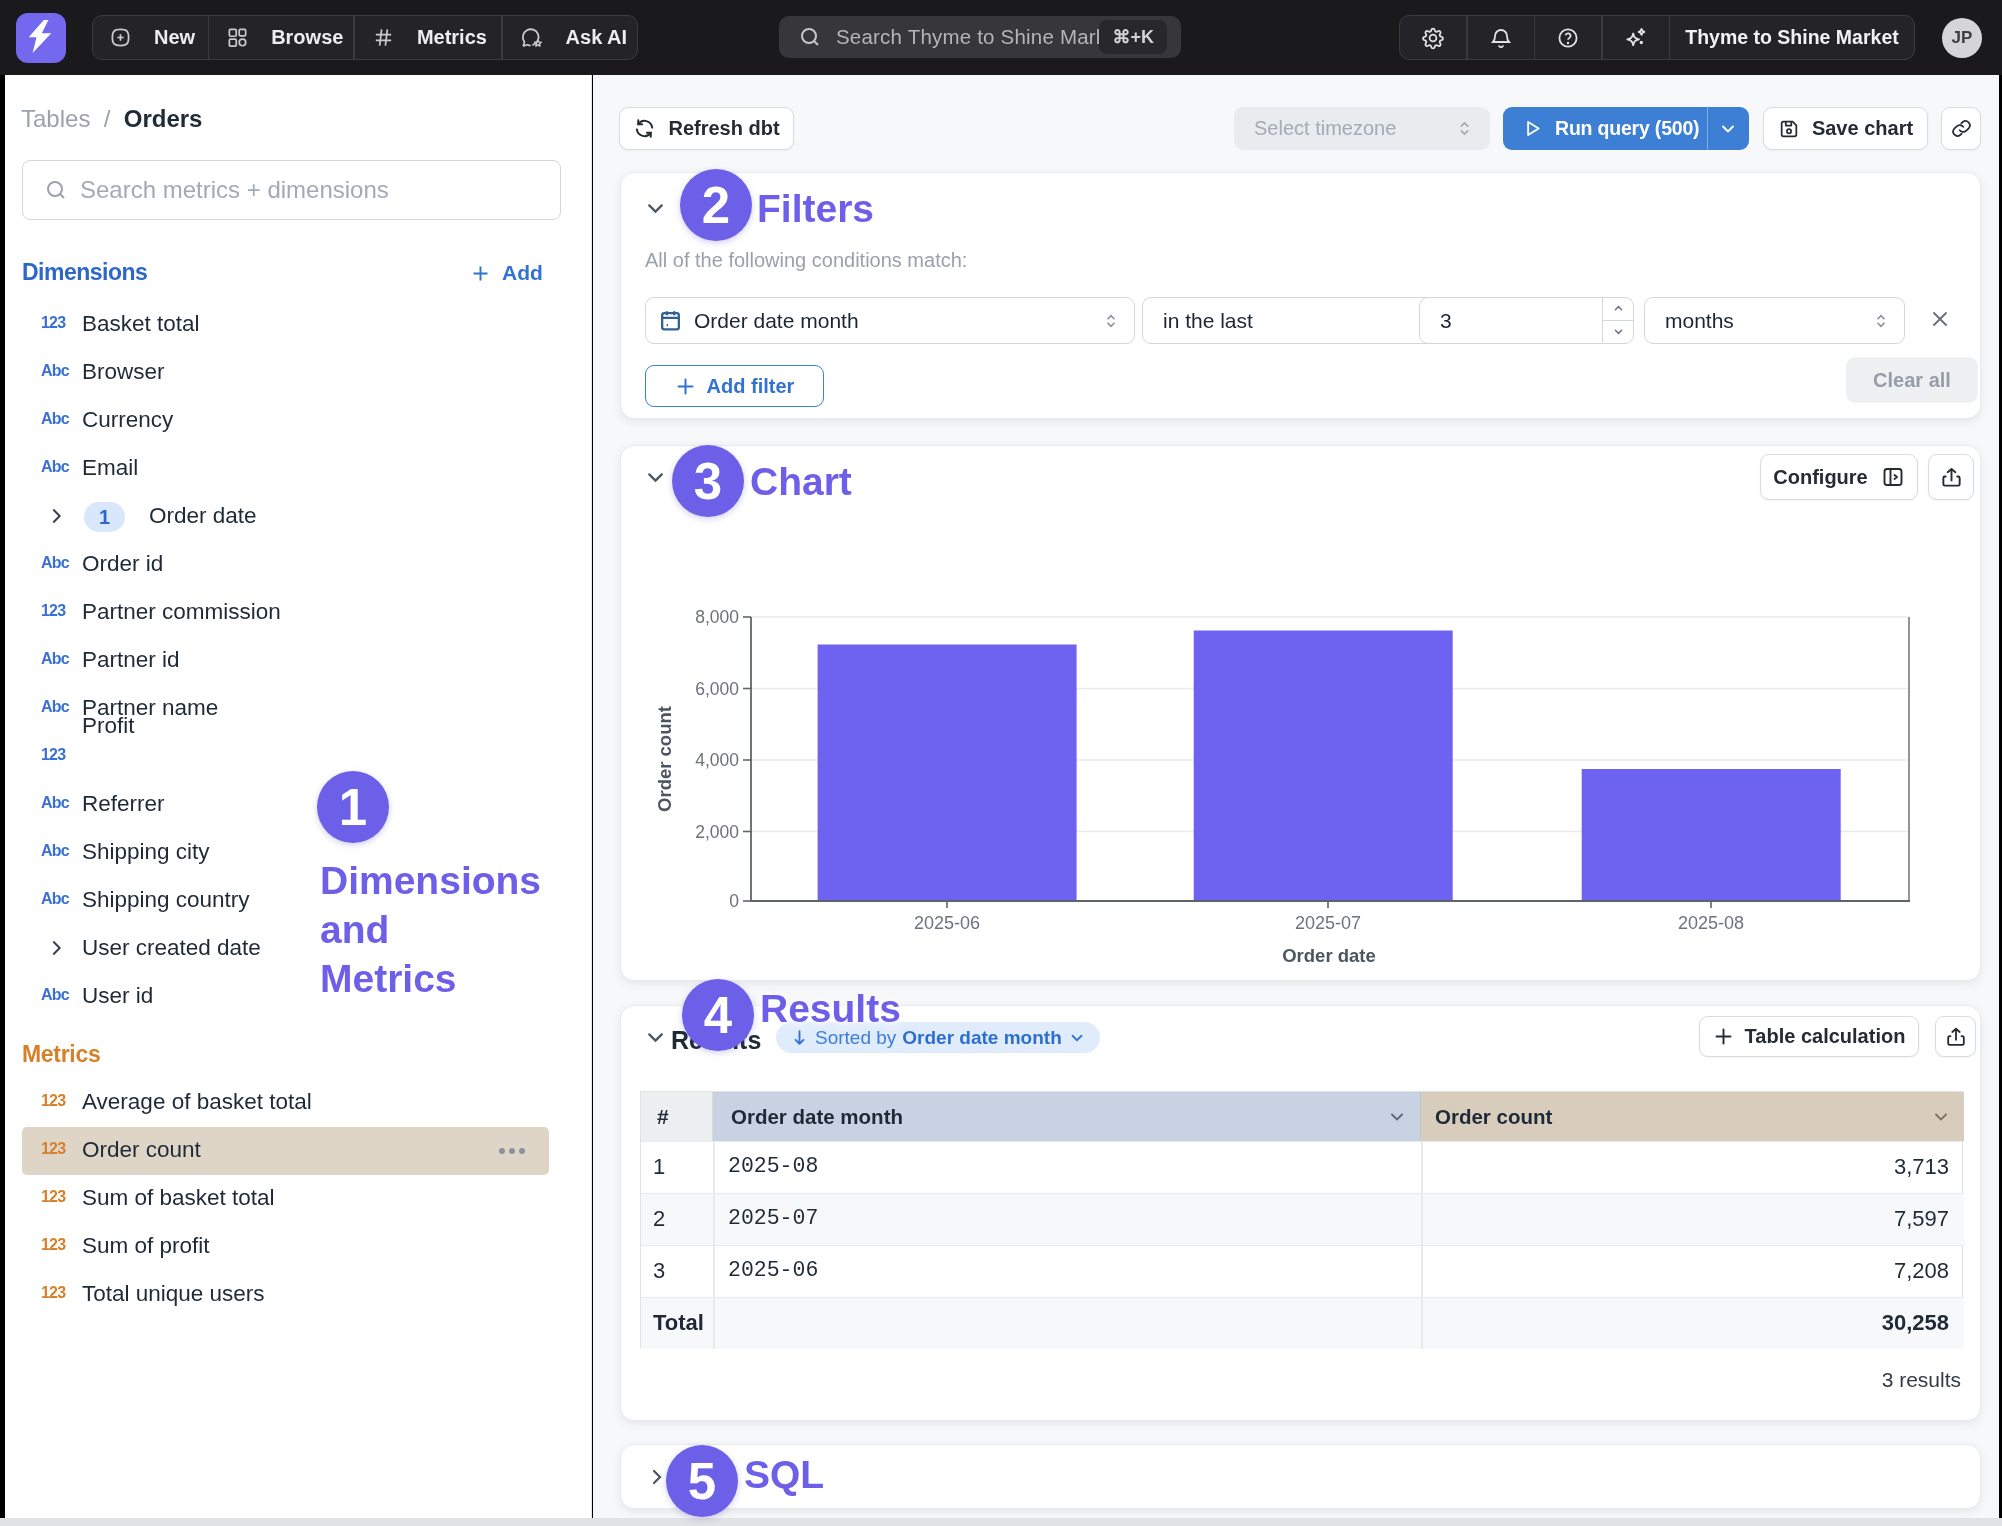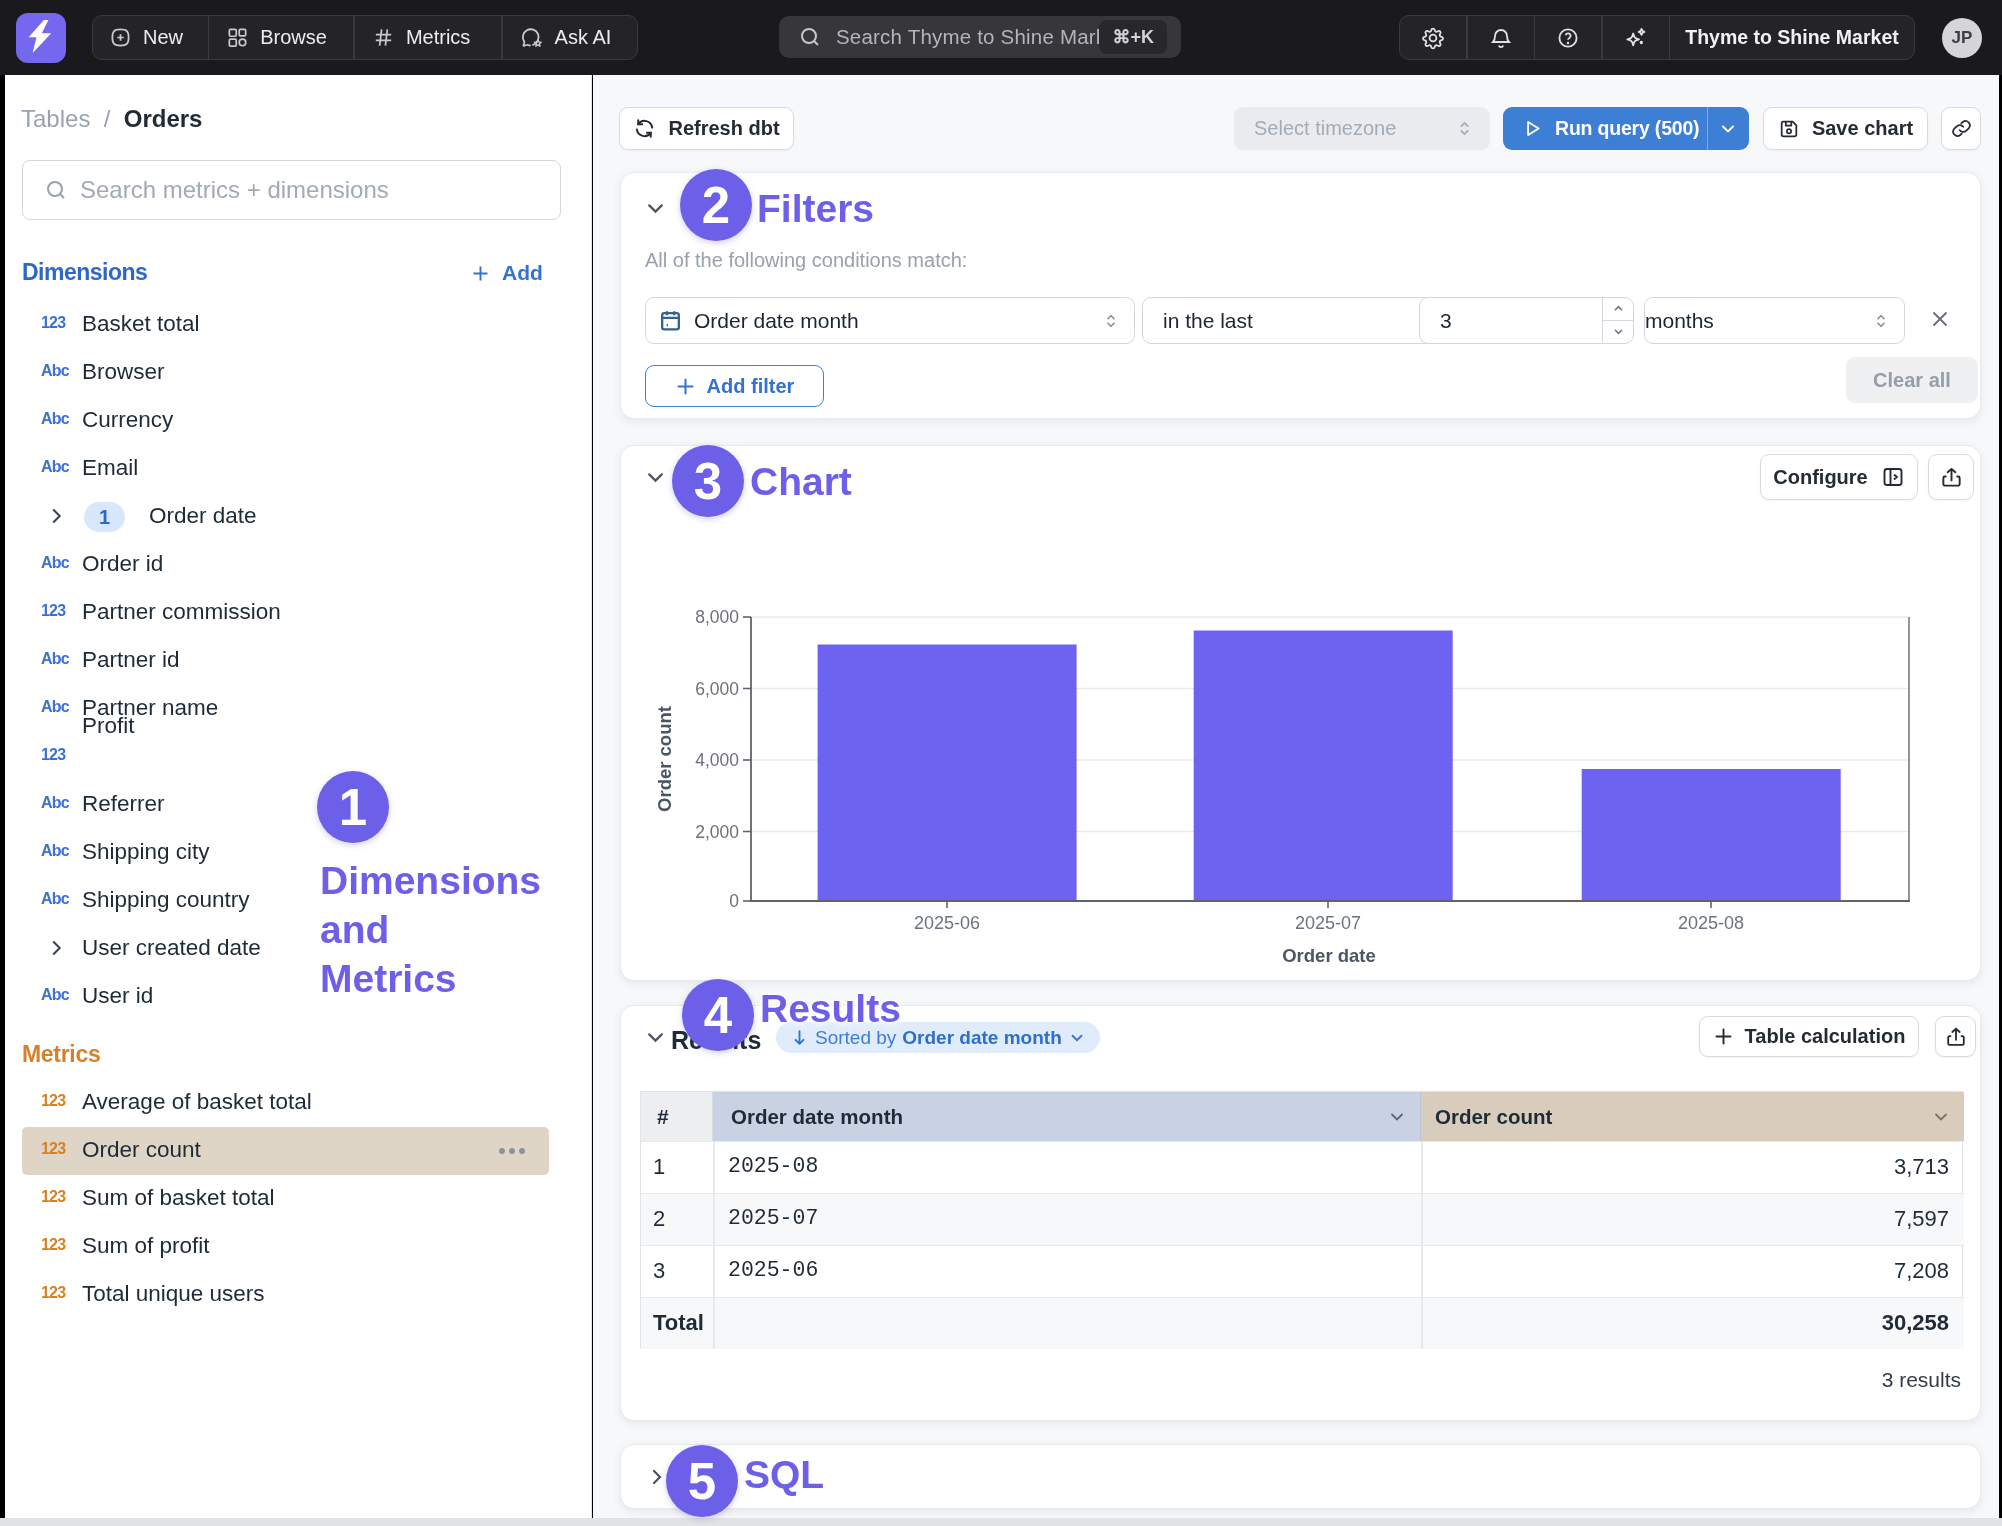--- a/index.html
+++ b/index.html
@@ -4,21 +4,21 @@
 <style>
 *{margin:0;padding:0;box-sizing:border-box}
 html,body{width:2002px;height:1526px}
 body{background:#000;font-family:"Liberation Sans",sans-serif;position:relative;overflow:hidden}
 #page{position:absolute;left:0;top:0;width:2002px;height:1526px}
 .abs{position:absolute}
 .flex{display:flex;align-items:center}
 
 #nav{position:absolute;left:0;top:0;width:2002px;height:75px;background:#1a1a1d}
 .navgroup{position:absolute;top:15px;height:45px;background:#242428;border:1.5px solid #3a3a41;border-radius:10px;display:flex;align-items:center}
-.navbtn{height:100%;display:flex;align-items:center;color:#ededf0;font-size:20px;font-weight:400;gap:11px;padding:0 0}
+.navbtn{height:100%;display:flex;align-items:center;color:#ededf0;font-size:20px;font-weight:700;gap:22px;padding:0 0}
 .navdiv{width:1.5px;height:100%;background:#3a3a41}
 .navicon{color:#d9d9de;display:flex}
 
 #sidebar{position:absolute;left:5px;top:75px;width:587px;height:1443px;background:#fff;border-right:1.5px solid #e4e6ea}
 .dimicon{position:absolute;font-weight:700;font-size:16px;letter-spacing:-0.8px;color:#3a70cf;font-family:"Liberation Sans",sans-serif}
 .itemtxt{position:absolute;font-size:22.5px;color:#1f2a37}
 
 #main{position:absolute;left:593px;top:75px;width:1406px;height:1451px;background:#f7f8fa}
 .card{position:absolute;background:#fff;border:1.5px solid #e9eaee;border-radius:14px;box-shadow:0 3px 8px rgba(55,65,81,.09)}
 .btn{position:absolute;background:#fff;border:1.5px solid #d8dbe0;border-radius:9px;display:flex;align-items:center;justify-content:center;font-size:20px;font-weight:700;color:#252b33;box-shadow:0 1px 2px rgba(16,24,40,.05)}
@@ -260,21 +260,21 @@
               </svg>
             </div>
         <div style="flex:1;display:flex;align-items:center;justify-content:center">
               <svg width="15" height="15" viewBox="0 0 24 24" fill="none" stroke="#6b7280" stroke-width="2.4" stroke-linecap="round">
                 <path d="m7 10 5 5 5-5"></path>
               </svg>
             </div>
       </div>
     </div>
     <div class="sel" style="left:1023px;top:124px;width:261px;height:47px">
-      <span style="">months</span>
+      <span style="margin-left:20px">months</span>
       <svg style="position:absolute;right:14px" width="18" height="18" viewBox="0 0 24 24" fill="none" stroke="#8a919c" stroke-width="2.2" stroke-linecap="round">
             <path d="m8 9 4-4 4 4M8 15l4 4 4-4"></path>
           </svg>
     </div>
     <svg class="abs" style="left:1307px;top:134px" width="24" height="24" viewBox="0 0 24 24" fill="none" stroke="#69707c" stroke-width="1.9" stroke-linecap="round">
           <path d="M6 6l12 12M18 6 6 18"></path>
         </svg>
     <div class="abs flex" style="left:24px;top:192px;width:179px;height:42px;border:1.5px solid #3c82d9;border-radius:9px;justify-content:center;gap:11px">
       <svg width="21" height="21" viewBox="0 0 24 24" fill="none" stroke="#3273d2" stroke-width="2.3" stroke-linecap="round">
             <path d="M12 4v16M4 12h16"></path>

